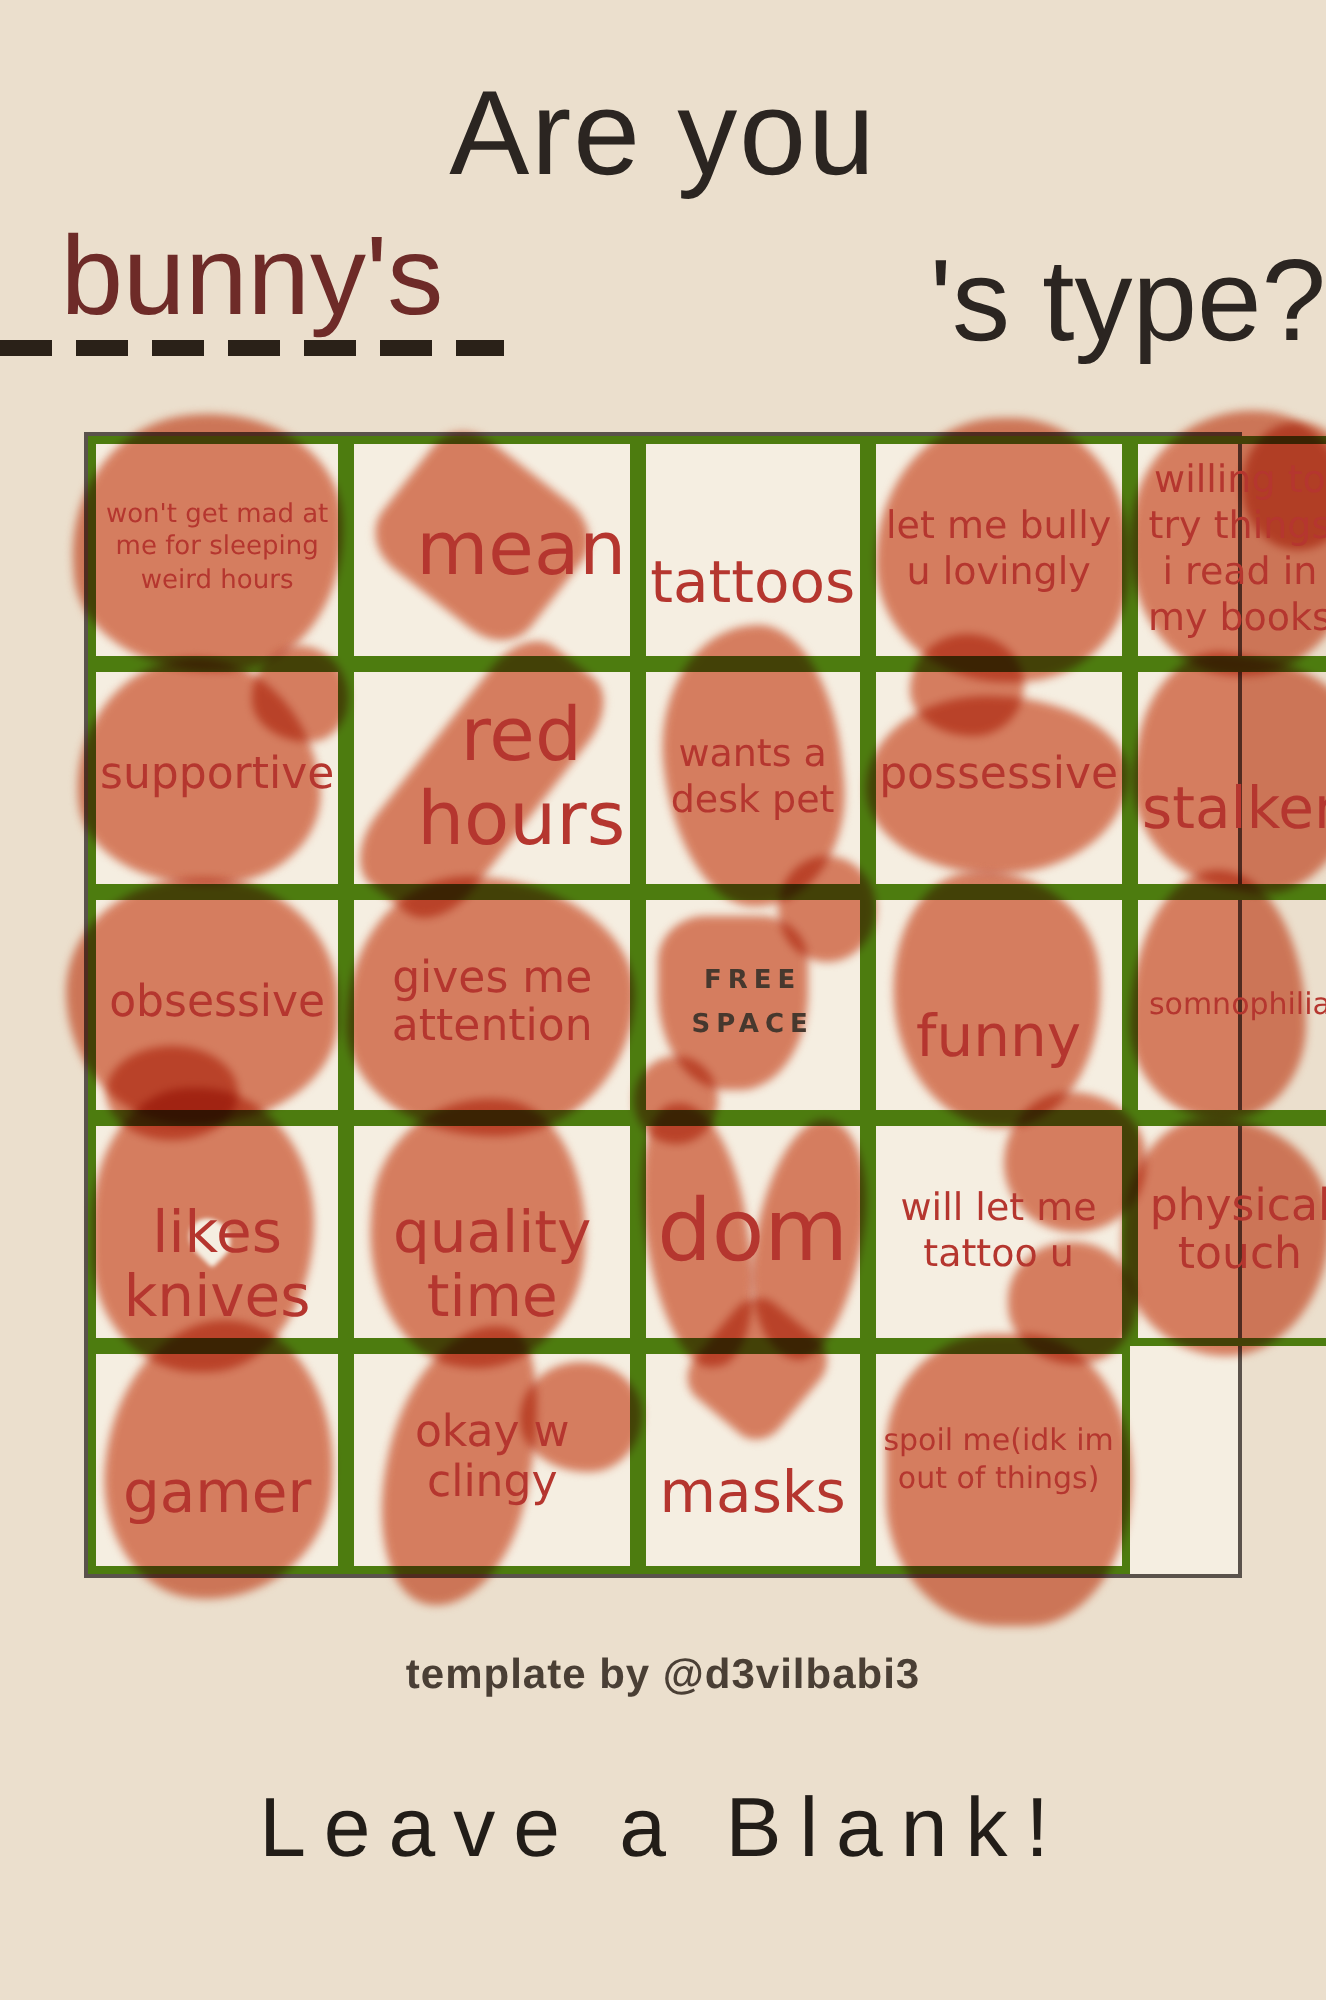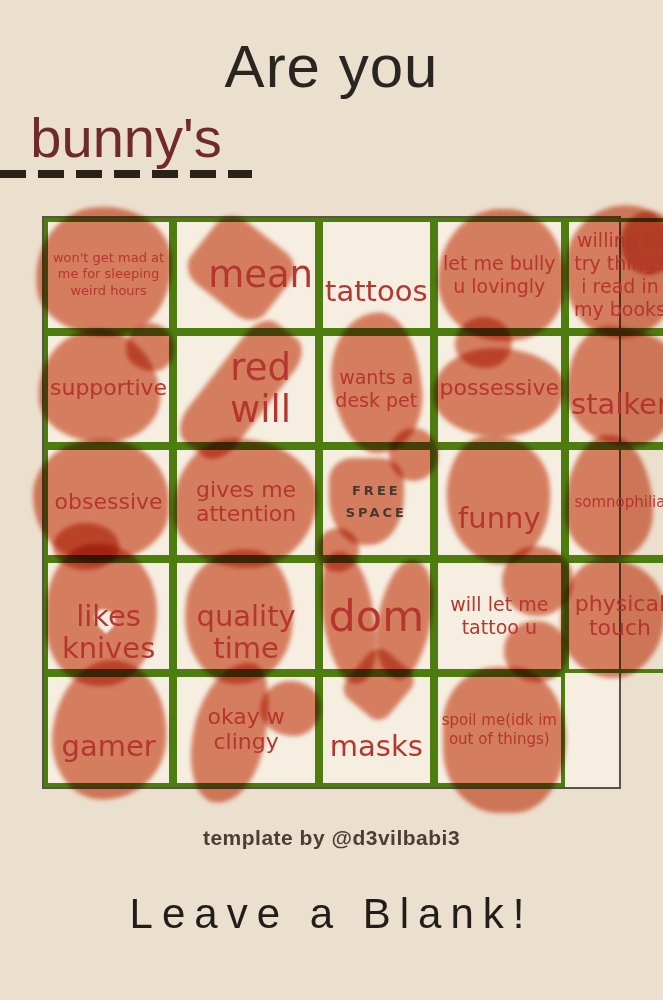--- a/index.html
+++ b/index.html
@@ -114,20 +114,21 @@
 </head>
 <body>
 
 <div class="title1">Are you</div>
 
 <div class="title2">
   <span class="blank">
     <span class="dashes"></span>
     <span class="bunny">bunny's</span>
   </span>
+  <span class="suffix">'s type?</span>
 </div>
 
 <div class="grid">
 
   <div class="cell c1" data-marked="true">
     <i class="blob ba"></i>
     <span class="label sz-xs">won't get mad at me for sleeping weird hours</span>
   </div>
   <div class="cell c2" data-marked="true">
     <i class="blob ba"></i>
@@ -146,21 +147,21 @@
     <span class="label sz-m">willing to try things i read in my books</span>
   </div>
 
   <div class="cell c6" data-marked="true">
     <i class="blob ba"></i>
     <i class="blob bb"></i>
     <span class="label sz-l nowrap">supportive</span>
   </div>
   <div class="cell c7" data-marked="true">
     <i class="blob ba"></i>
-    <span class="label sz-xxl">red will</span>
+    <span class="label sz-xxl">red hours</span>
   </div>
   <div class="cell c8" data-marked="true">
     <i class="blob ba"></i>
     <span class="label sz-m">wants a desk pet</span>
   </div>
   <div class="cell c9" data-marked="true">
     <i class="blob ba"></i>
     <i class="blob bb"></i>
     <span class="label sz-l nowrap">possessive</span>
   </div>

